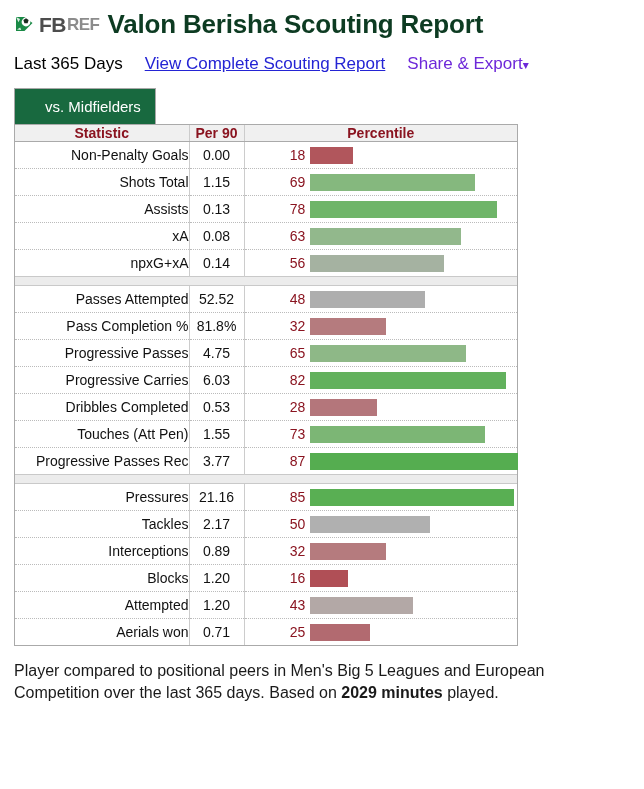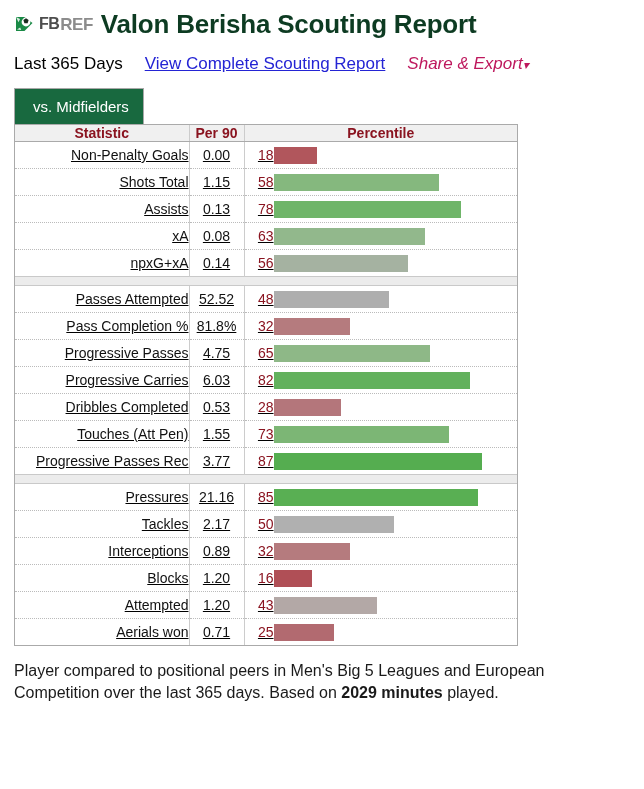--- a/index.html
+++ b/index.html
@@ -33,21 +33,21 @@
   }
   .logo-mark {
     width: 24px;
     height: 22px;
     position: relative;
     flex: 0 0 auto;
   }
   .logo-text {
     font-family: "Liberation Sans", sans-serif;
     font-weight: bold;
-    font-size: 16px;
+    font-size: 21px;
     letter-spacing: -0.5px;
     line-height: 1;
   }
   .logo-fb { color: #4d4d4d; }
   .logo-ref { color: #8c8c8c; font-size: 17px; }
 
   .report-title {
     font-size: 26px;
     font-weight: bold;
     color: #0d3b22;
@@ -62,35 +62,35 @@
     margin-top: 14px;
     font-size: 17px;
     color: #000;
   }
   .subheader .sh-item { margin-right: 22px; white-space: nowrap; text-align: right; }
   .sh-link {
     color: #2424d4;
     text-decoration: underline;
     cursor: pointer;
   }
-  .sh-share { color: #be185d; cursor: pointer; font-style: italic; }
+  .sh-share { color: #6d28d9; cursor: pointer; }
   .caret { font-size: 12px; }
 
   
   .tabs-row {
     margin: 14px 0 0 14px;
     display: flex;
     align-items: flex-end;
     height: 36px;
   }
   .tab {
     background: #18693f;
     color: #ffffff;
     font-size: 15px;
-    padding: 9px 14px 10px 18px;
+    padding: 9px 14px 10px 30px;
     border: 1px solid #a8a8a8;
     border-bottom: none;
     box-sizing: border-box;
     height: 36px;
     line-height: 17px;
     cursor: pointer;
   }
 
   
   .scout-table-wrap {
@@ -119,21 +119,21 @@
     font-size: 15px;
     height: 14px;
     border-bottom: 1px solid #aaaaaa;
     text-align: center;
     vertical-align: middle;
   }
   th.col-stat { width: 174px; border-right: 1px solid #cccccc; }
   th.col-per90 { width: 55px; border-right: 1px solid #cccccc; }
   th.col-pct { width: 273px; margin-left: 20px; }
 
-  tbody tr.data-row { height: 26px; text-decoration: underline; }
+  tbody tr.data-row { height: 26px; }
   tbody tr.data-row td {
     border-bottom: 1px dotted #bbbbbb;
     vertical-align: middle;
     height: 26px;
   }
   tbody tr.data-row:last-child td { border-bottom: none; }
 
   td.c-stat {
     text-align: right;
     padding-right: 7px;
@@ -154,25 +154,26 @@
     padding: 0;
   }
   .pct-inner {
     display: flex;
     align-items: center;
     height: 26px;
   }
   .pct-num {
     width: 29px;
     flex: 0 0 29px;
-    text-align: right;
+    text-align: center;
     padding-left: 5px;
     color: #8a1420;
     font-size: 14px;
     box-sizing: border-box;
+    margin-left: 36px;
   }
   .bar-track {
     flex: 1 1 auto;
     height: 26px;
     display: flex;
     align-items: center;
   }
   .bar {
     height: 17px;
     display: block;
@@ -251,21 +252,21 @@
                 <span class="bar" style="width: 43.2px; background: rgb(177, 86, 92);"></span>
               </div>
             </div>
           </td>
         </tr>
         <tr class="data-row">
           <td class="c-stat">Shots Total</td>
           <td class="c-per90">1.15</td>
           <td class="c-pct">
             <div class="pct-inner">
-              <span class="pct-num">58</span>
+              <span class="pct-num">69</span>
               <div class="bar-track">
                 <span class="bar" style="width: 165.6px; background: rgb(133, 184, 126);"></span>
               </div>
             </div>
           </td>
         </tr>
         <tr class="data-row">
           <td class="c-stat">Assists</td>
           <td class="c-per90">0.13</td>
           <td class="c-pct">

